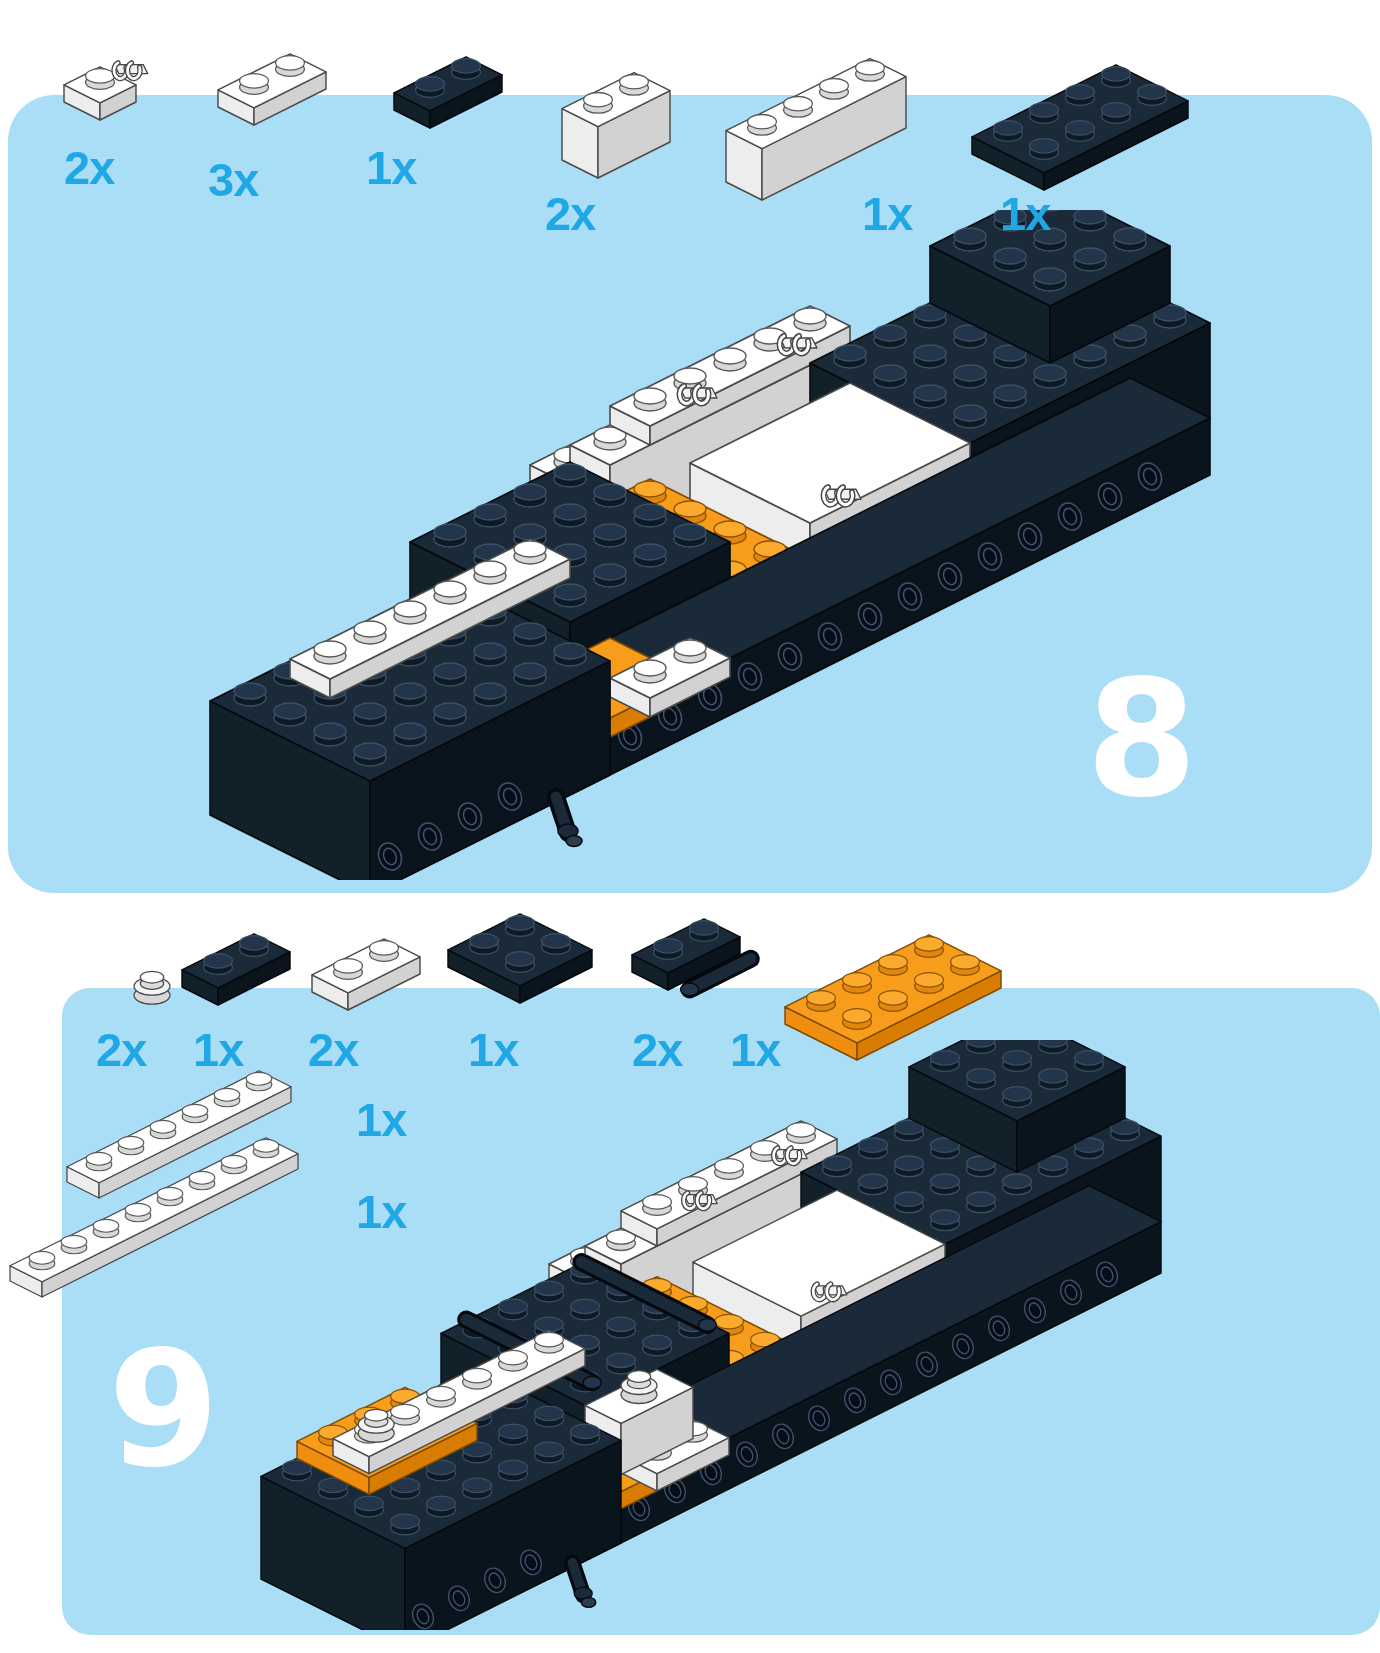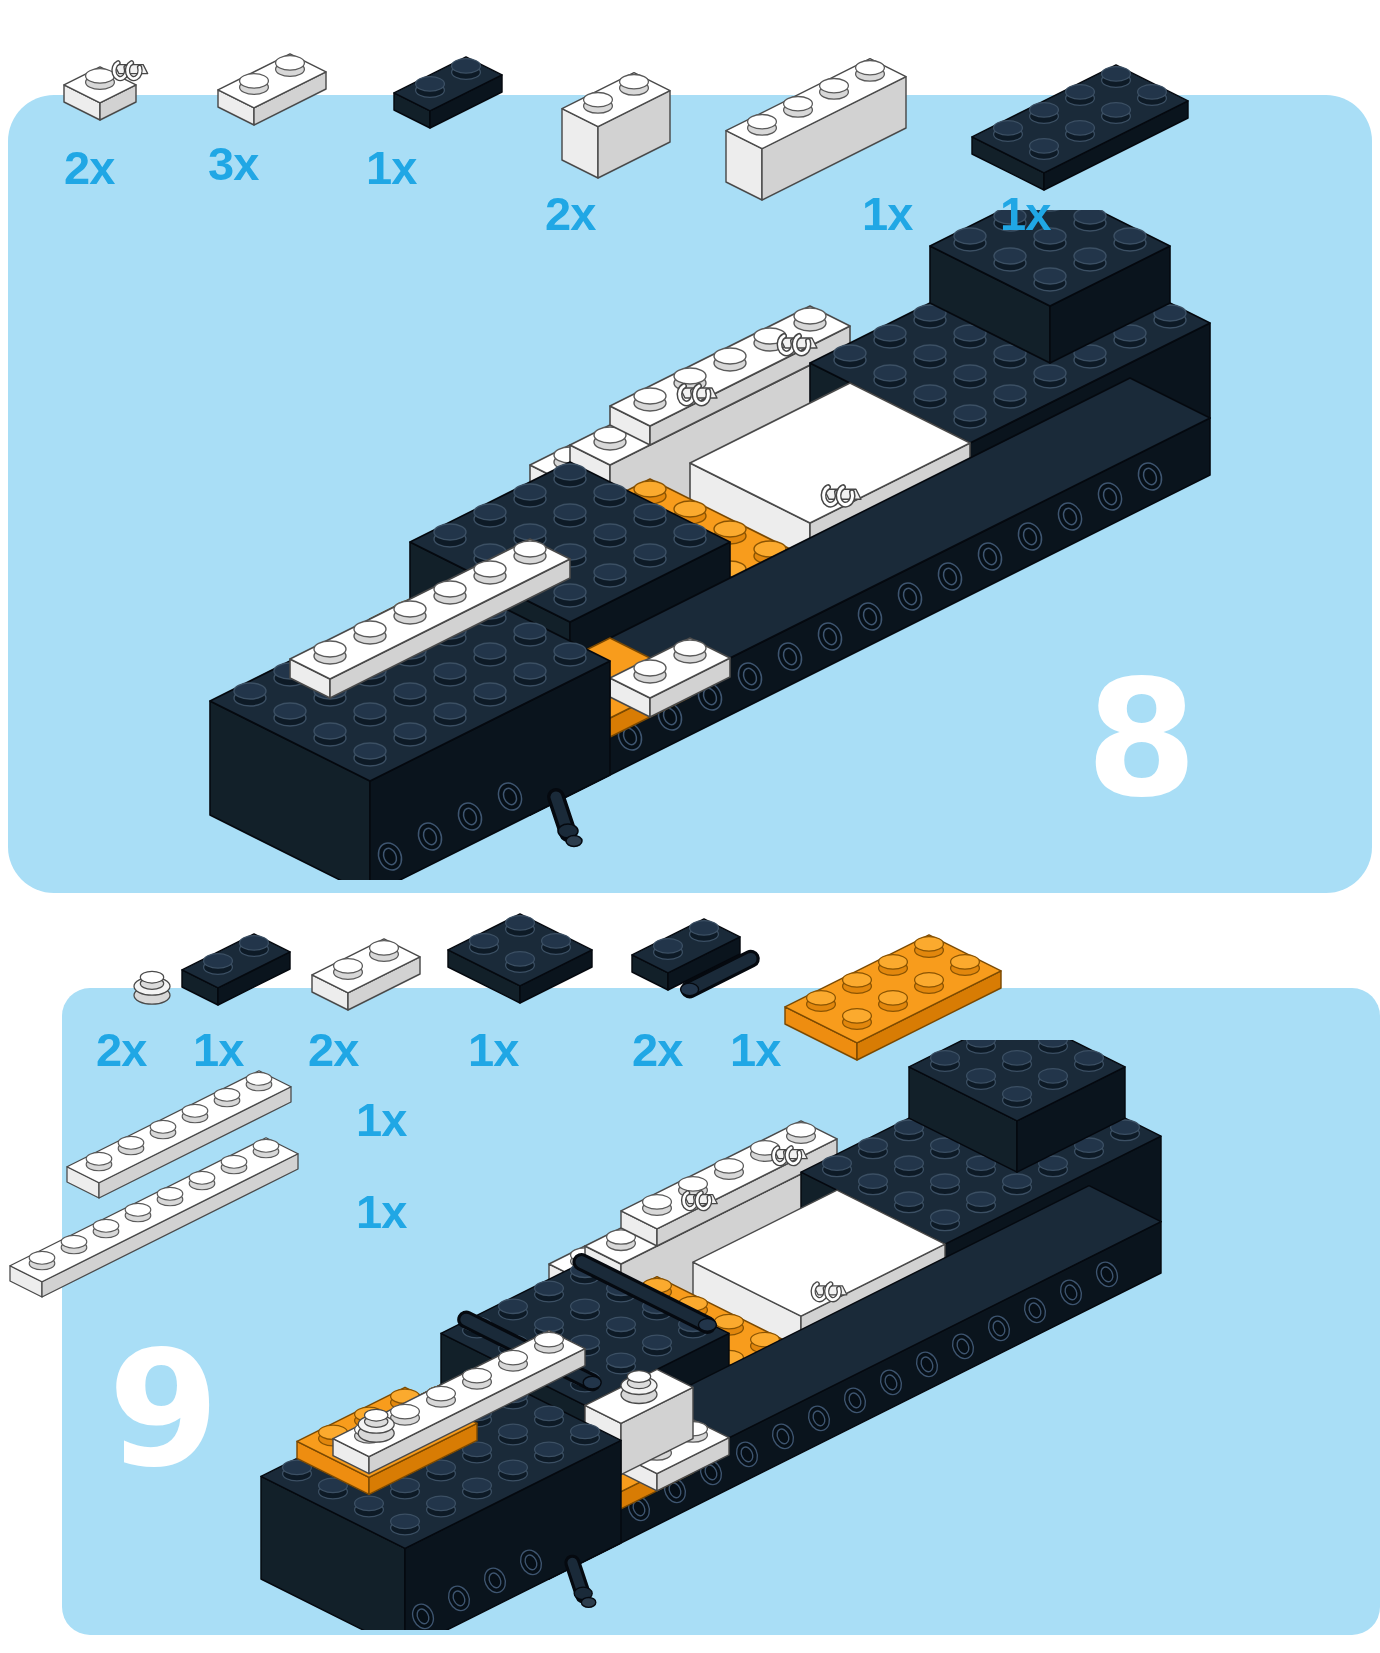--- a/index.html
+++ b/index.html
@@ -111,21 +111,21 @@
       <ellipse cx="80" cy="-82" rx="16" ry="8" fill="#0d1a26" stroke="#3c5064" stroke-width="1.4"></ellipse>
       <ellipse cx="80" cy="-89" rx="16" ry="8" fill="#22354a" stroke="#3c5064" stroke-width="1.4"></ellipse>
       <ellipse cx="40" cy="-62" rx="16" ry="8" fill="#0d1a26" stroke="#3c5064" stroke-width="1.4"></ellipse>
       <ellipse cx="40" cy="-69" rx="16" ry="8" fill="#22354a" stroke="#3c5064" stroke-width="1.4"></ellipse>
       <ellipse cx="0" cy="-42" rx="16" ry="8" fill="#0d1a26" stroke="#3c5064" stroke-width="1.4"></ellipse>
       <ellipse cx="0" cy="-49" rx="16" ry="8" fill="#22354a" stroke="#3c5064" stroke-width="1.4"></ellipse>
     </g>
   </svg>
 
 <div class="lbl" style="left:64px;top:144px">2x</div>
-<div class="lbl" style="left:208px;top:140px">3x</div>
+<div class="lbl" style="left:208px;top:156px">3x</div>
 <div class="lbl" style="left:366px;top:144px">1x</div>
 <div class="lbl" style="left:545px;top:190px">2x</div>
 <div class="lbl" style="left:862px;top:190px">1x</div>
 <div class="lbl" style="left:1000px;top:190px">1x</div>
 
 <svg class="asm-svg" style="left:150px;top:210px" width="1180" height="670">
     <g transform="translate(300,645) scale(1)">
       <polygon points="200.0,-330.0 80.0,-390.0 80.0,-276.0 200.0,-216.0" fill="#ededed" stroke="#4a4a4a" stroke-width="1.6" stroke-linejoin="round"></polygon>
       <polygon points="200.0,-330.0 240.0,-350.0 240.0,-236.0 200.0,-216.0" fill="#d2d2d2" stroke="#4a4a4a" stroke-width="1.6" stroke-linejoin="round"></polygon>
       <polygon points="200.0,-330.0 240.0,-350.0 120.0,-410.0 80.0,-390.0" fill="#ffffff" stroke="#4a4a4a" stroke-width="1.6" stroke-linejoin="round"></polygon>

